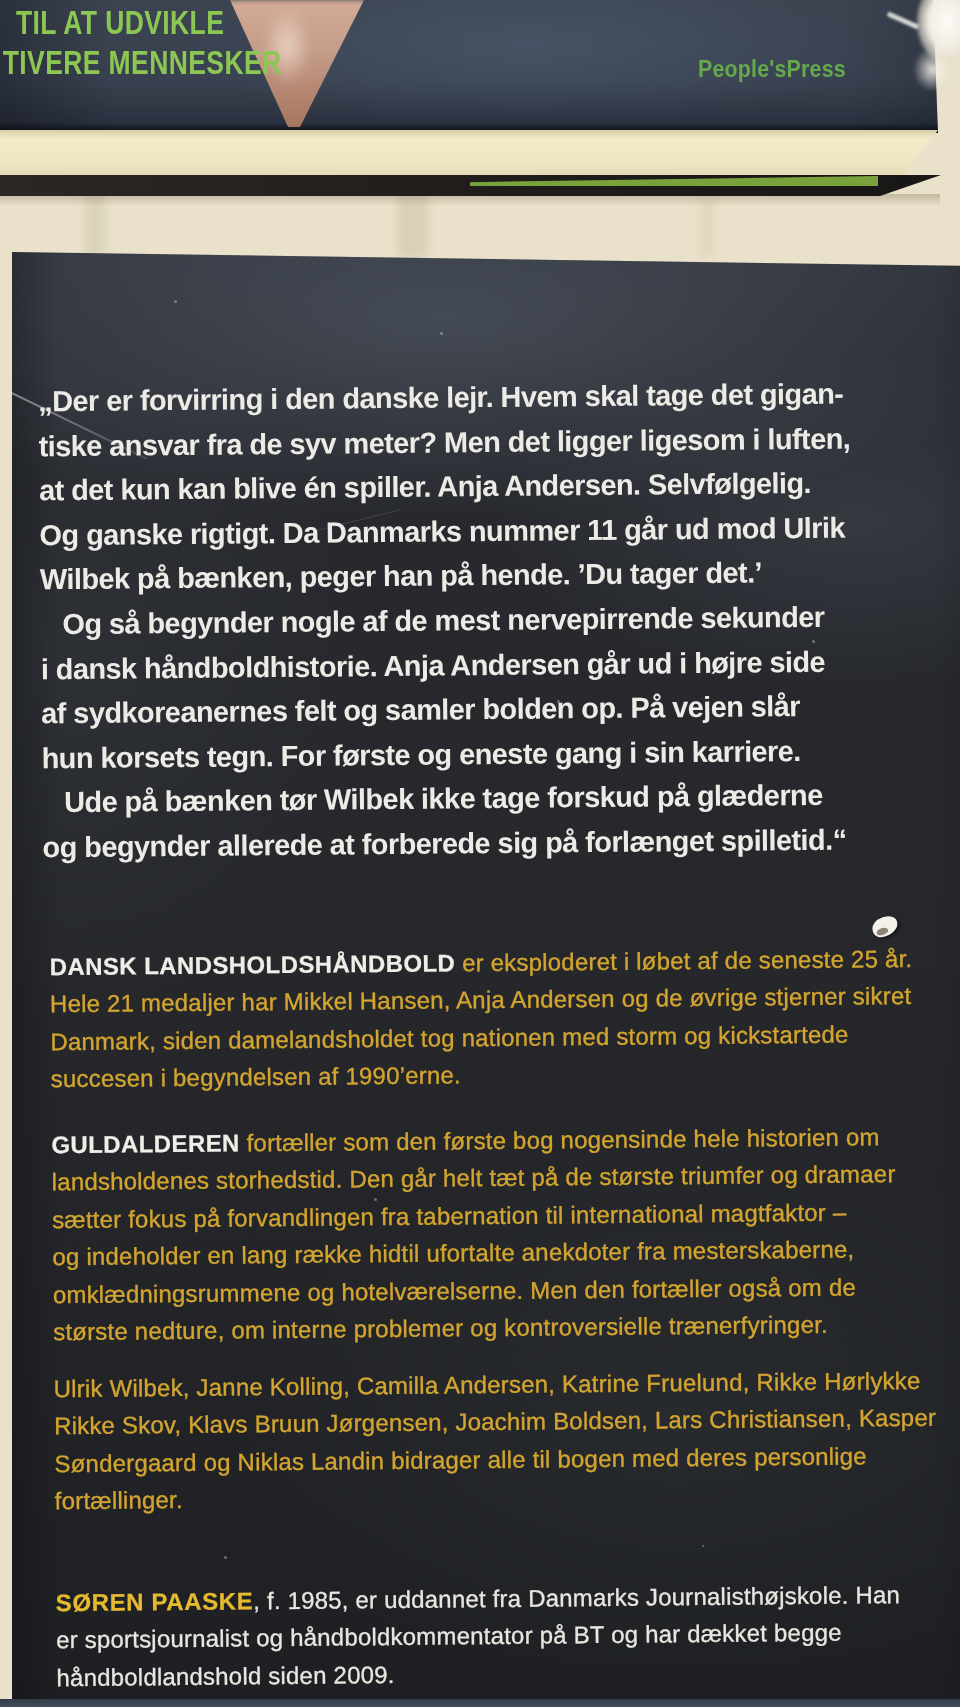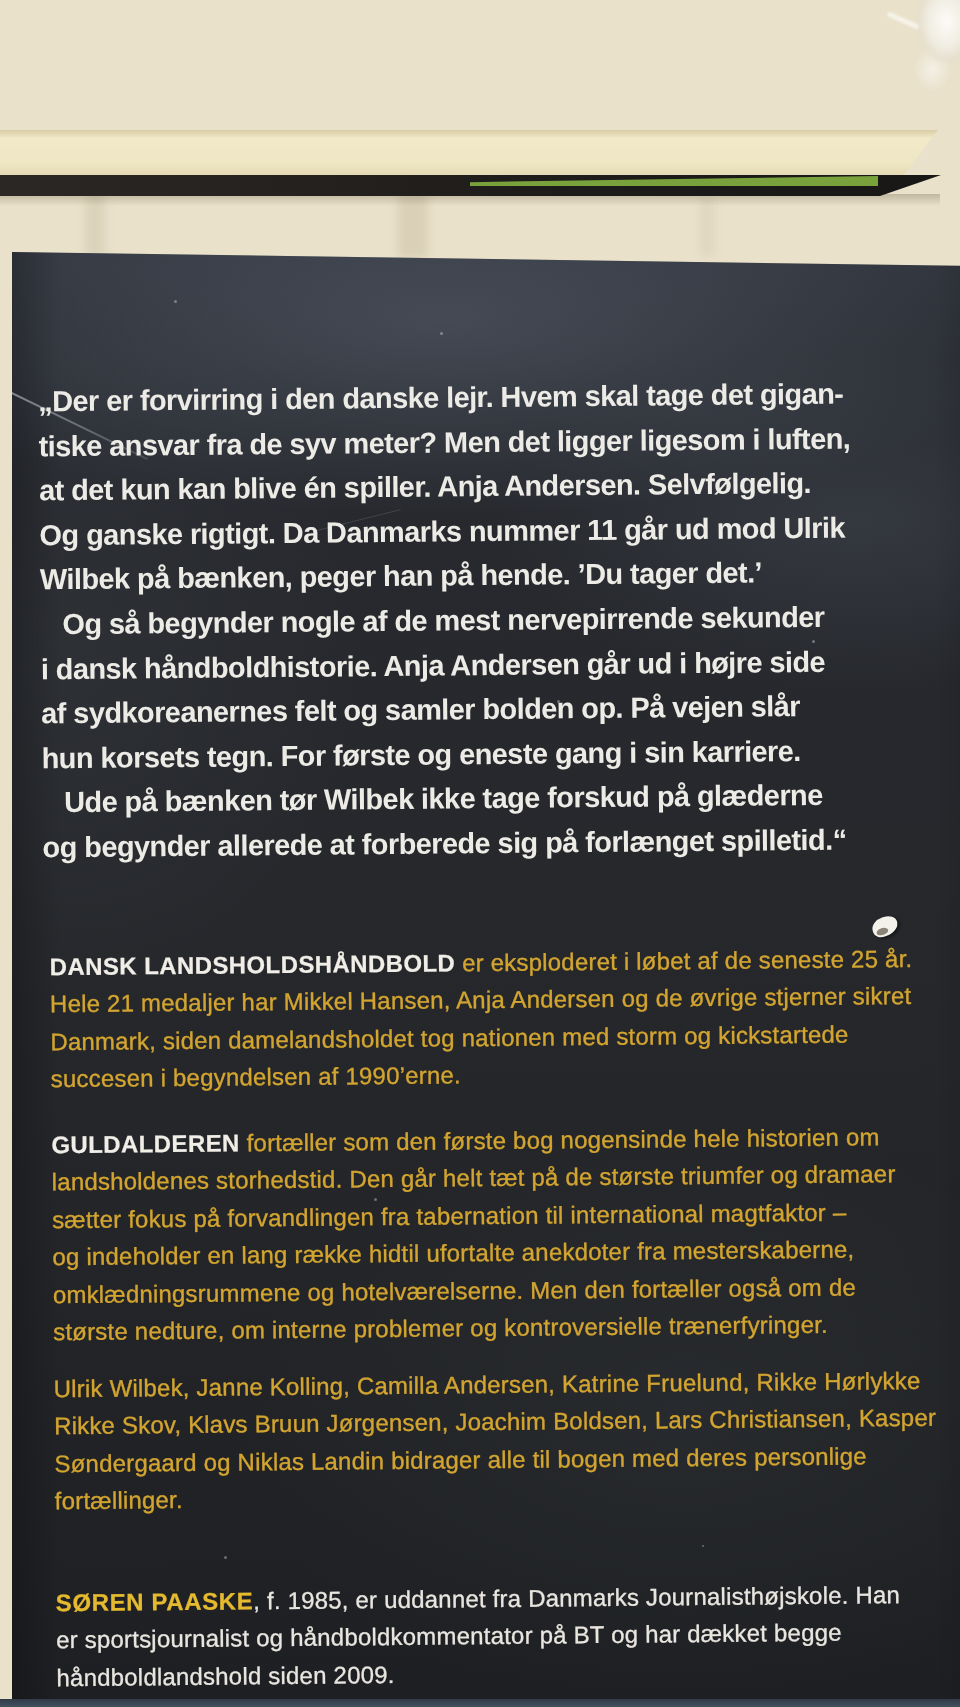--- a/index.html
+++ b/index.html
@@ -169,19 +169,29 @@
       <div class="sec sec-author">
         <div><span class="hdr-y">SØREN PAASKE</span><span>, f. 1985, er uddannet fra Danmarks Journalisthøjskole. Han</span></div>
         <div>er sportsjournalist og håndboldkommentator på BT og har dækket begge</div>
         <div>håndboldlandshold siden 2009.</div>
       </div>
 
     </div>
   </div>
   <div class="bottom-strip"></div>
 
+  <div class="book-top">
+    <div class="book-top-vignette"></div>
+    <div class="arm"></div>
+    <div class="arm-hi"></div>
+    <div class="backbook-title">
+      <div class="t1">TIL AT UDVIKLE</div>
+      <div class="t2">TIVERE MENNESKER</div>
+    </div>
+    <div class="publisher">People'sPress</div>
+  </div>
   <div class="pages"></div>
   <div class="board"></div>
   <div class="green-edge"></div>
   <div class="fur"></div>
   <div class="fur-strand"></div>
 
 </div>
 
 </body></html>

